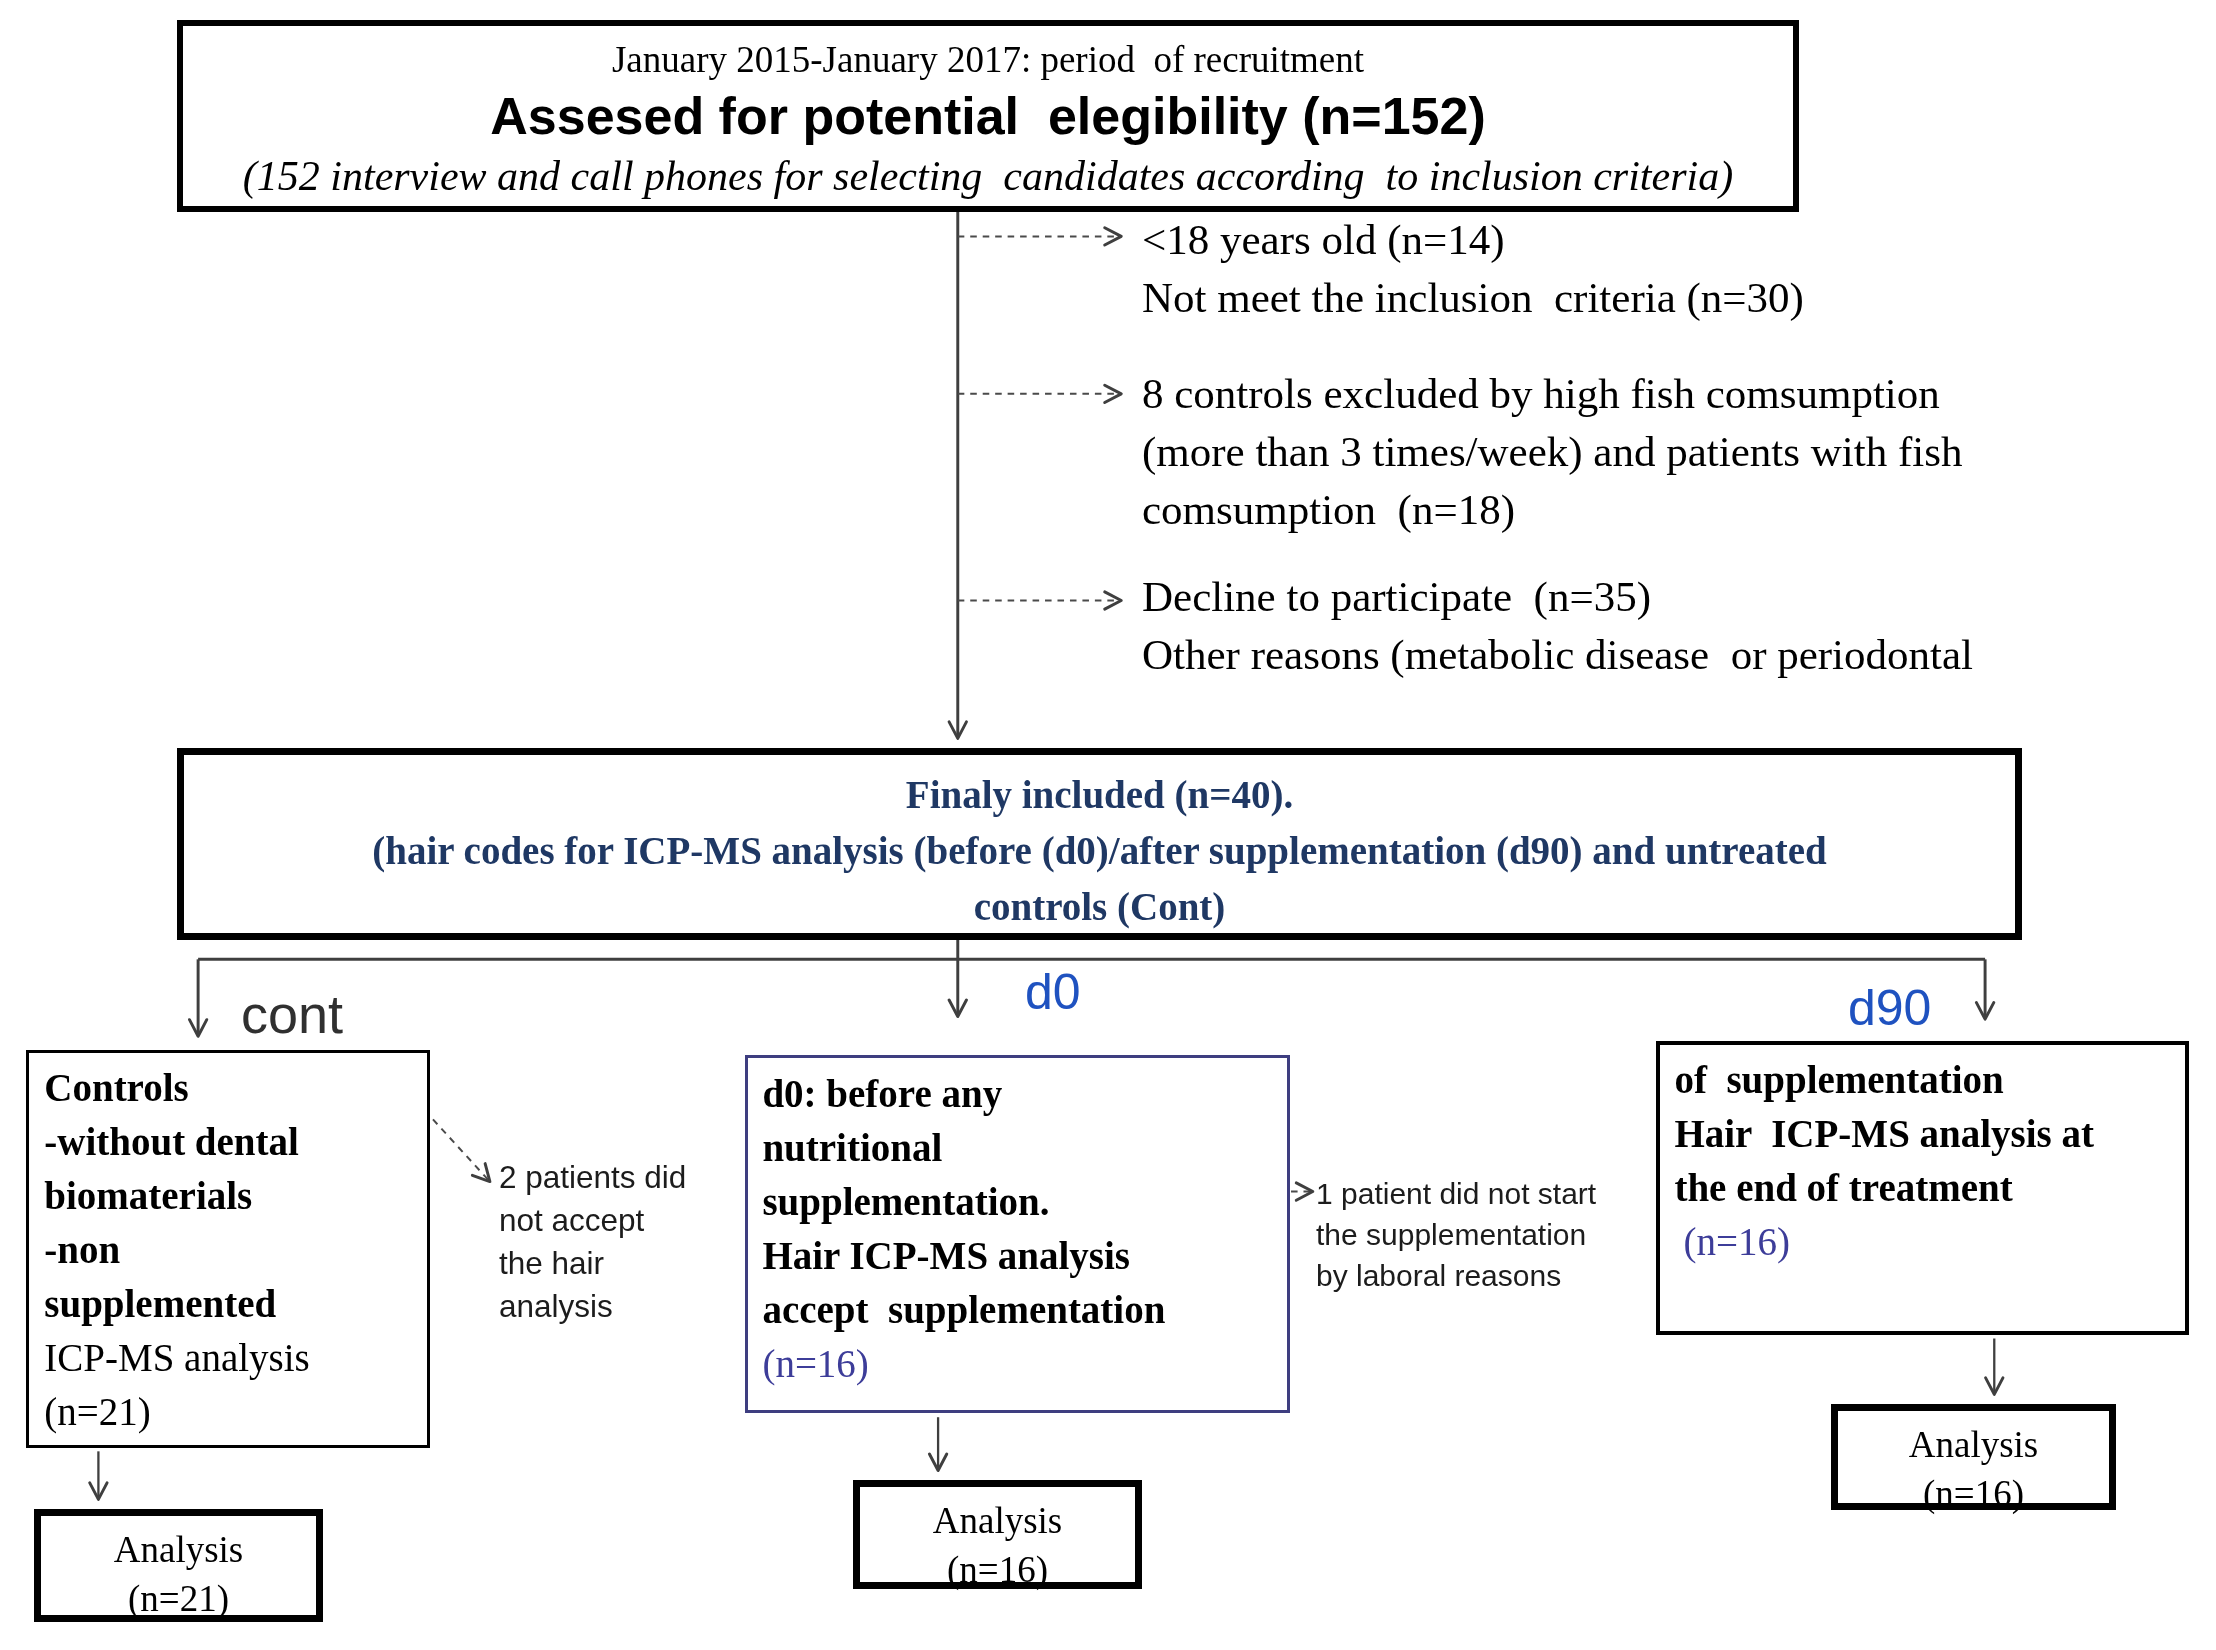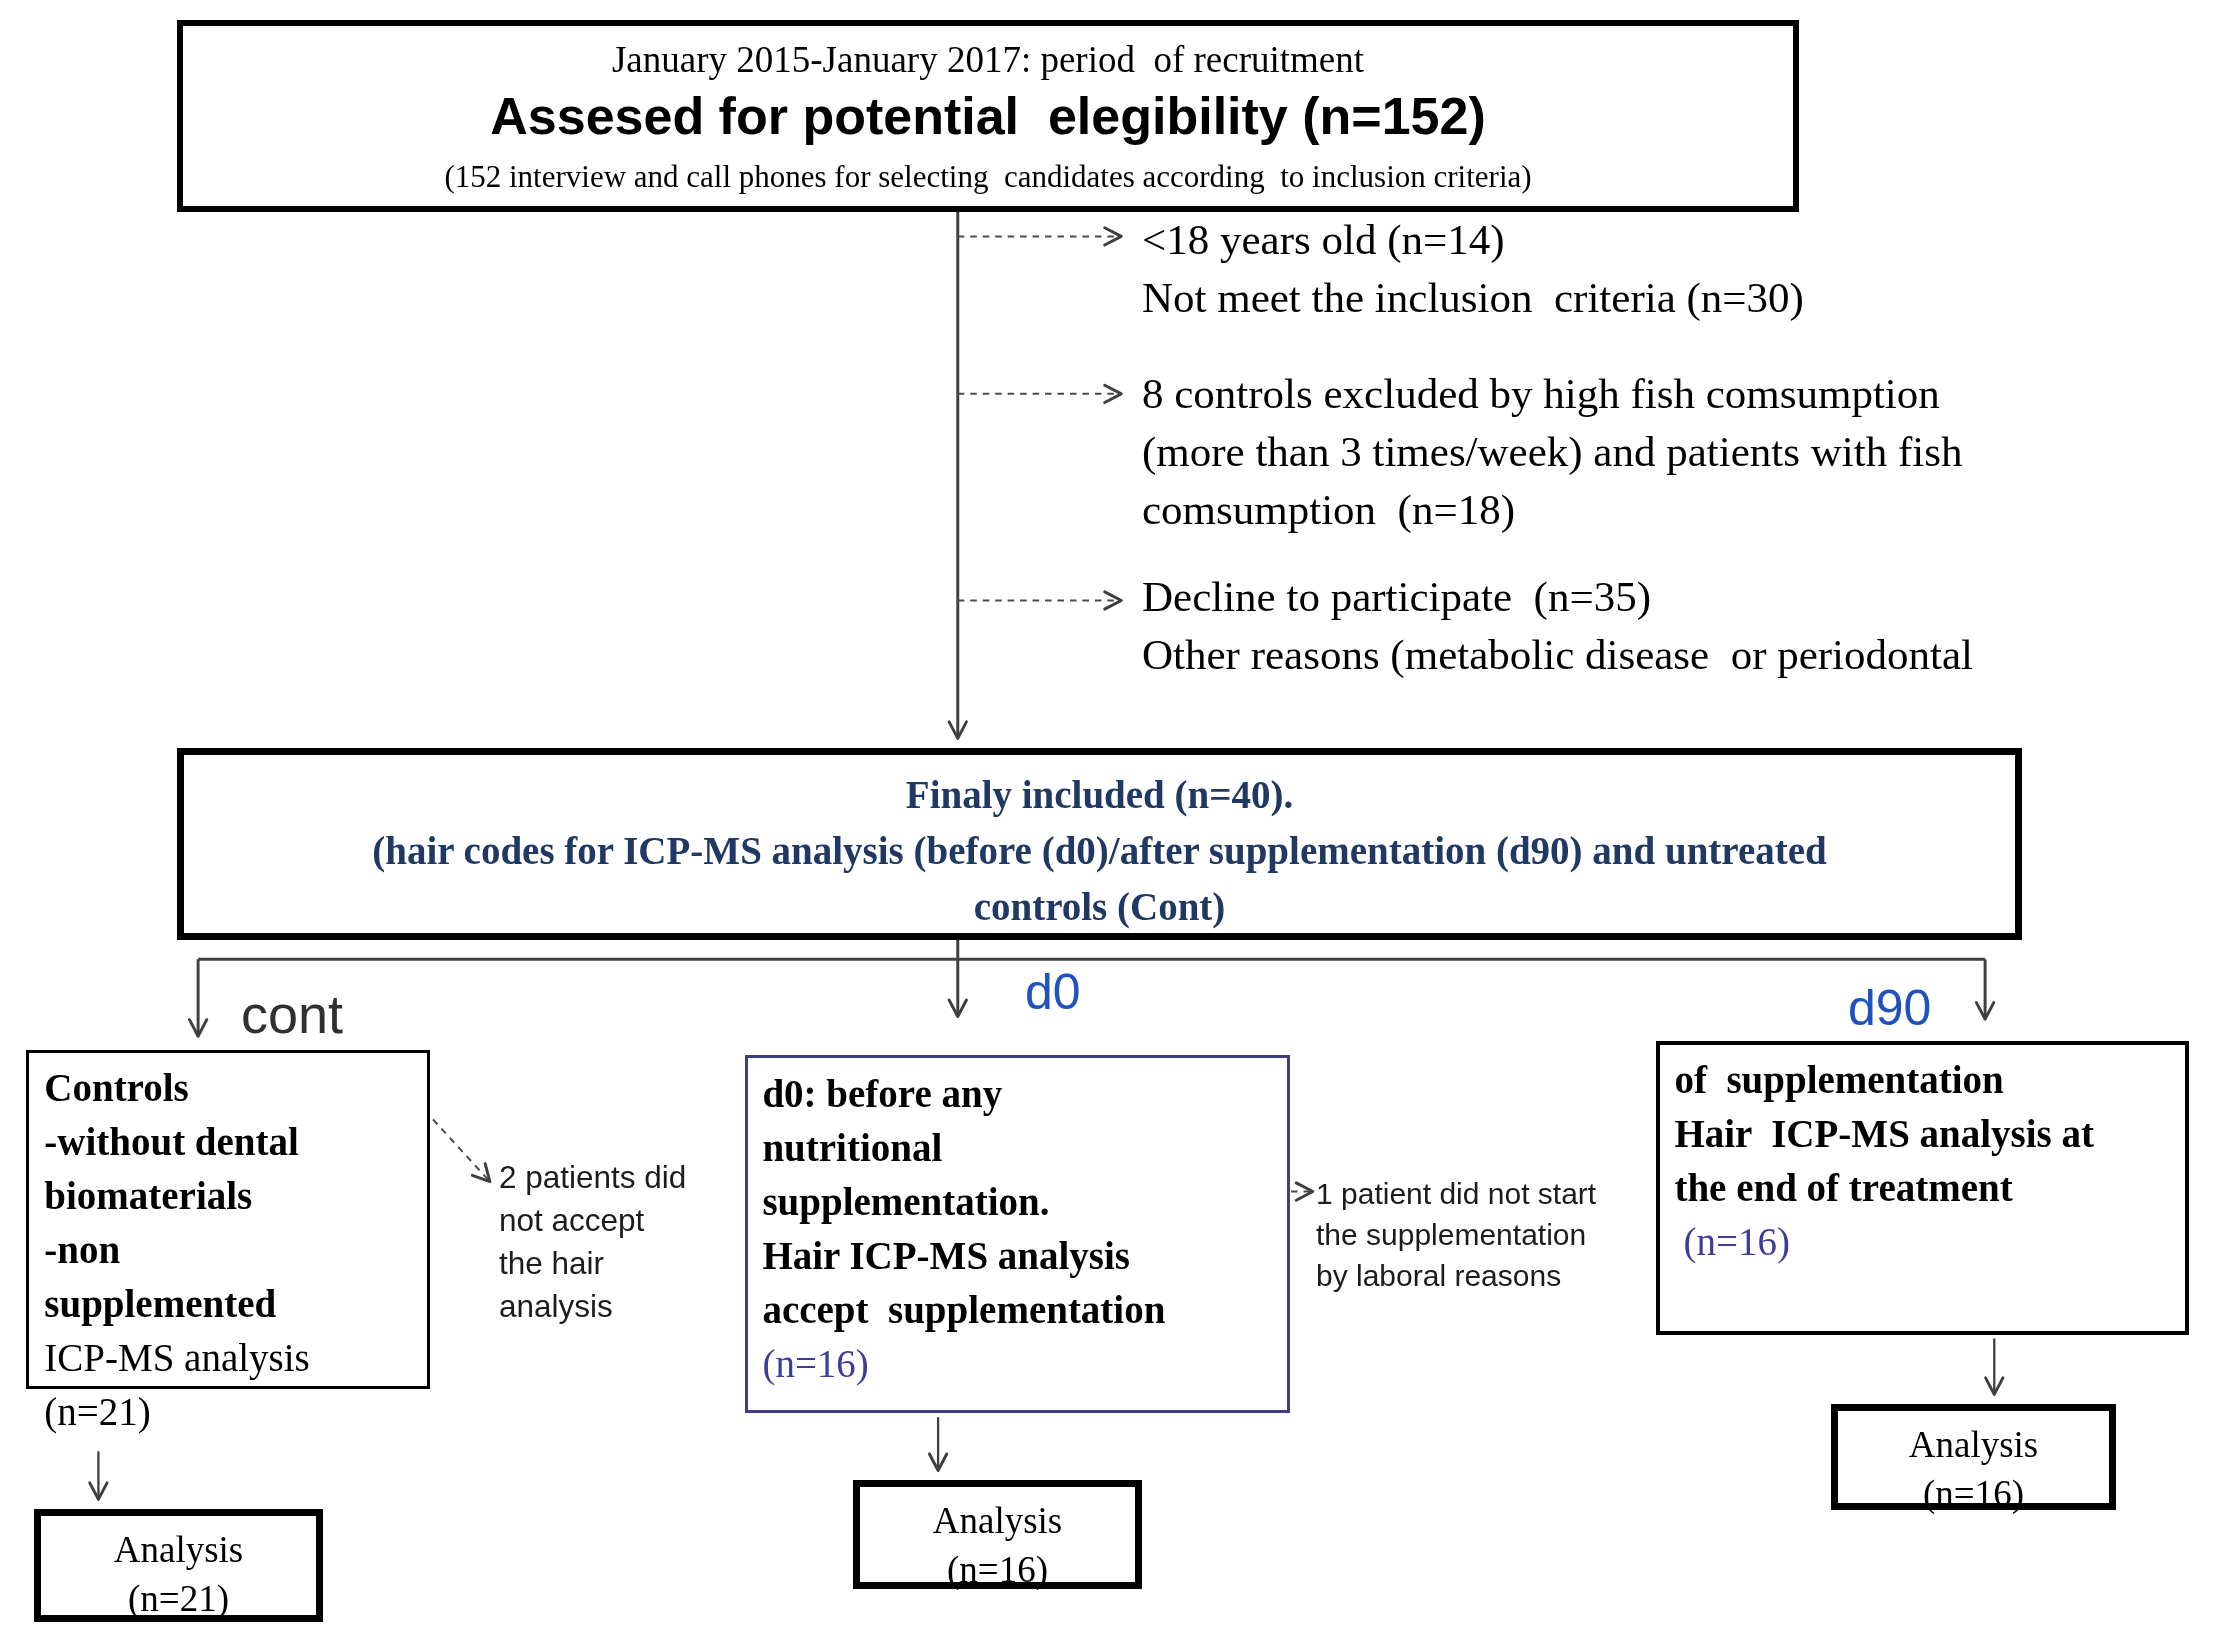--- a/index.html
+++ b/index.html
@@ -6,25 +6,25 @@
   #canvas{
     position:relative;width:2216px;height:1651px;background:#ffffff;
     font-family:"Liberation Serif", serif;color:#000;overflow:hidden;
   }
   .ln{white-space:pre;}
   
   .box{position:absolute;background:#fff;box-sizing:border-box;}
   .top-box{left:177px;top:19.7px;width:1622px;height:192px;border:6.6px solid #000;text-align:center;padding-top:10.5px;}
   .top-line1{font-size:37px;line-height:47px;}
   .top-line2{font-family:"Liberation Sans",sans-serif;font-weight:bold;font-size:52px;line-height:66px;}
-  .top-line3{font-size:31px;line-height:55px;}
+  .top-line3{font-size:42px;line-height:55px;font-style:italic;}
   .included-box{left:177px;top:748px;width:1845px;height:192px;border:7.9px solid #000;text-align:center;padding-top:11.8px;
     color:#1f3864;font-weight:bold;font-size:39px;}
   .included-box .ln{line-height:56px;}
-  .controls-box{left:25.6px;top:1050px;width:404px;height:339px;border:3.3px solid #000;padding:7.9px 6.6px 0 15.7px;font-size:39px;}
+  .controls-box{left:25.6px;top:1050px;width:404px;height:398px;border:3.3px solid #000;padding:7.9px 6.6px 0 15.7px;font-size:39px;}
   .controls-box .ln{line-height:54px;}
   .d0-box{left:745px;top:1055px;width:545px;height:358px;border:3.3px solid #3e3e80;padding:9.2px 6.6px 0 14.4px;font-size:39px;font-weight:bold;}
   .d0-box .ln{line-height:54px;}
   .d90-box{left:1656px;top:1041px;width:533px;height:294px;border:4.6px solid #000;padding:7.9px 6.6px 0 14.4px;font-size:39px;font-weight:bold;}
   .d90-box .ln{line-height:54px;}
   .analysis{border:7.9px solid #000;text-align:center;font-size:37px;padding-top:9.2px;}
   .analysis .ln{line-height:49px;}
   .bold{font-weight:bold;}
   .reg{font-weight:normal;}
   .n-purple{color:#3d3d99;font-weight:normal;}

